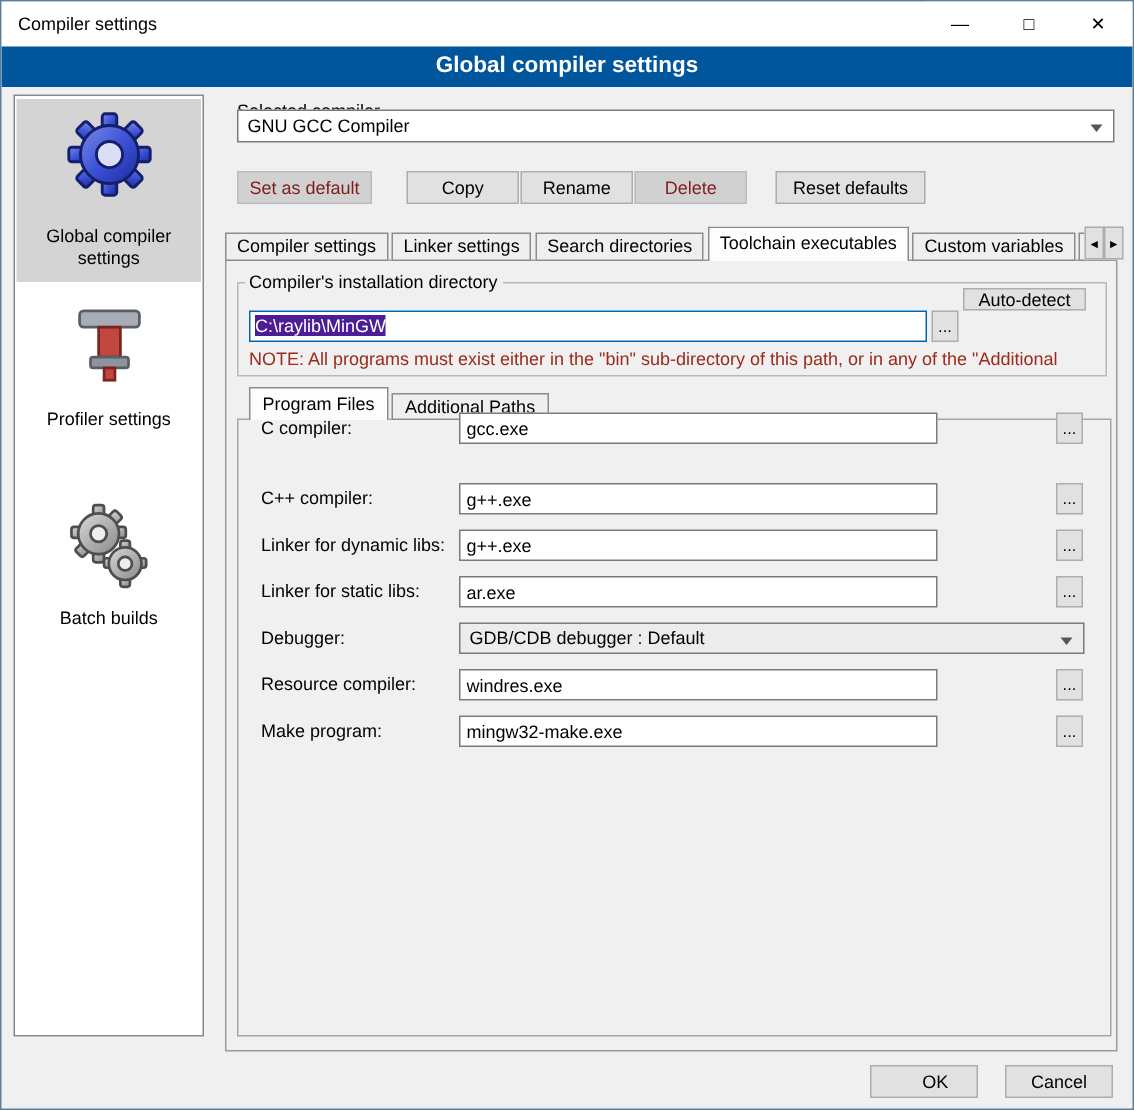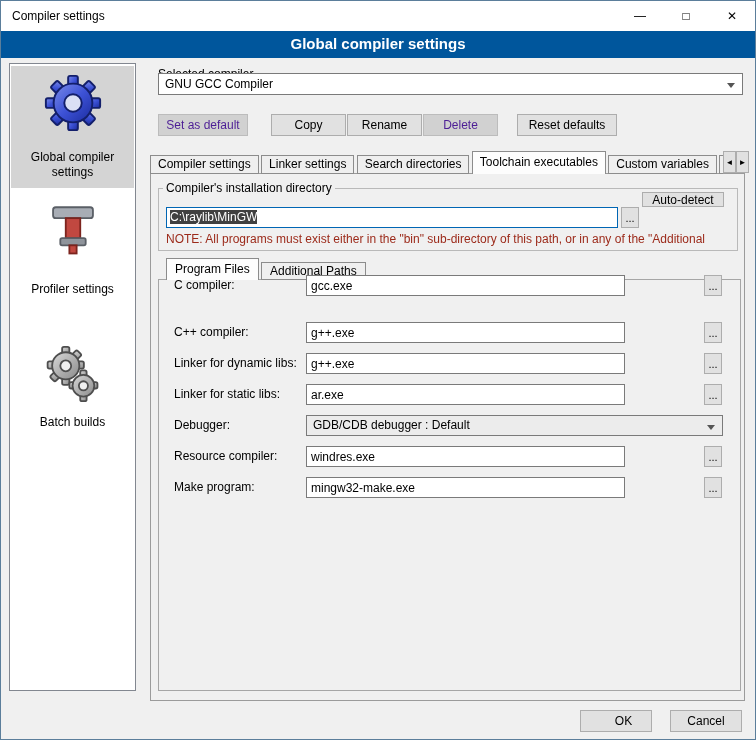--- a/index.html
+++ b/index.html
@@ -23,28 +23,28 @@
             color:#fff; font-weight:bold; font-size:15px; text-align:center; line-height:26px; }
 
   
   .sidebar { position:absolute; left:8px; top:62px; width:127px; height:628px;
              background:#FFF; border:1px solid #828790; overflow:hidden; }
   .side-item { margin:2px 1px 0; padding:6px 2px 8px; text-align:center; }
   .side-item.selected { background:#D4D4D4; }
   .side-item .icon-wrap { display:flex; justify-content:center; }
   .side-label { display:block; margin-top:16px; line-height:15px; }
   .side-item:nth-child(2) { margin-top:6px; }
-  .side-item:nth-child(2) .side-label { margin-top:24px; }
+  .side-item:nth-child(2) .side-label { margin-top:14px; }
   .side-item:nth-child(3) { margin-top:34px; }
   .side-item:nth-child(3) .side-label { margin-top:12px; }
 
   
   .btn { background:#E1E1E1; border:1px solid #ADADAD; font-size:12px; height:22px;
          font-family:"Liberation Sans",sans-serif; cursor:default; }
-  .btn.disabled { background:#D1D1D1; border-color:#BCBCBC; color:#4c1d95; }
+  .btn.disabled { background:#D1D1D1; border-color:#BCBCBC; color:#7f1d1d; }
   .tinput { border:1px solid #7A7A7A; background:#FFF; height:21px; font-size:12px;
             padding:1px 4px; font-family:"Liberation Sans",sans-serif; }
   .combo { position:relative; border:1px solid #7A7A7A; background:#FFF; height:22px;
            line-height:20px; padding-left:6px; overflow:hidden; }
   .combo .arr { position:absolute; right:7px; top:9px; width:0; height:0;
                 border:4px solid transparent; border-top:5px solid #555; }
   .combo.gray { background:#ECECEC; height:21px; line-height:19px; }
   .browse { width:18px; height:21px; font-size:11px; line-height:10px; padding:0;
             background:#E1E1E1; border:1px solid #ADADAD; cursor:default; }
 
@@ -73,21 +73,21 @@
   .panel { position:absolute; left:149px; top:172px; width:595px; height:528px;
            background:#F0F0F0; border:1px solid #9B9B9B; z-index:1; }
 
   fieldset.group { position:absolute; left:157px; top:180px; width:580px; height:70px;
                    border:1px solid #B9B9B9; z-index:2; }
   fieldset.group legend { font-size:12px; margin-left:4px; padding:0 3px; }
 
   .dir-input { position:absolute; left:165px; top:206px; width:452px; height:21px;
                background:#FFF; border:1px solid #0066B4; line-height:19px; padding-left:3px;
                overflow:hidden; z-index:2; }
-  .dir-input .sel { background:#404040; color:#FFF; }
+  .dir-input .sel { background:#4c1d95; color:#FFF; }
   .dir-browse { position:absolute; left:620px; top:206px; z-index:2; }
   .autodetect { position:absolute; left:641px; top:191px; width:82px; height:15px; z-index:2; }
   .note { position:absolute; left:165px; top:231px; width:570px; color:#9C2A1A;
           white-space:nowrap; overflow:hidden; z-index:2; }
 
   
   .subtabstrip { position:absolute; left:165px; top:257px; height:22px; white-space:nowrap; z-index:3; }
   .subtab { display:inline-block; vertical-align:top; height:18px; margin-top:4px; line-height:16px;
             padding:0 8px; background:#EFEFEF; border:1px solid #8C8C8C; margin-right:-1px; cursor:default; }
   .subtab.active { height:22px; margin-top:0; line-height:20px; background:#FDFDFD; border-bottom:none; }

